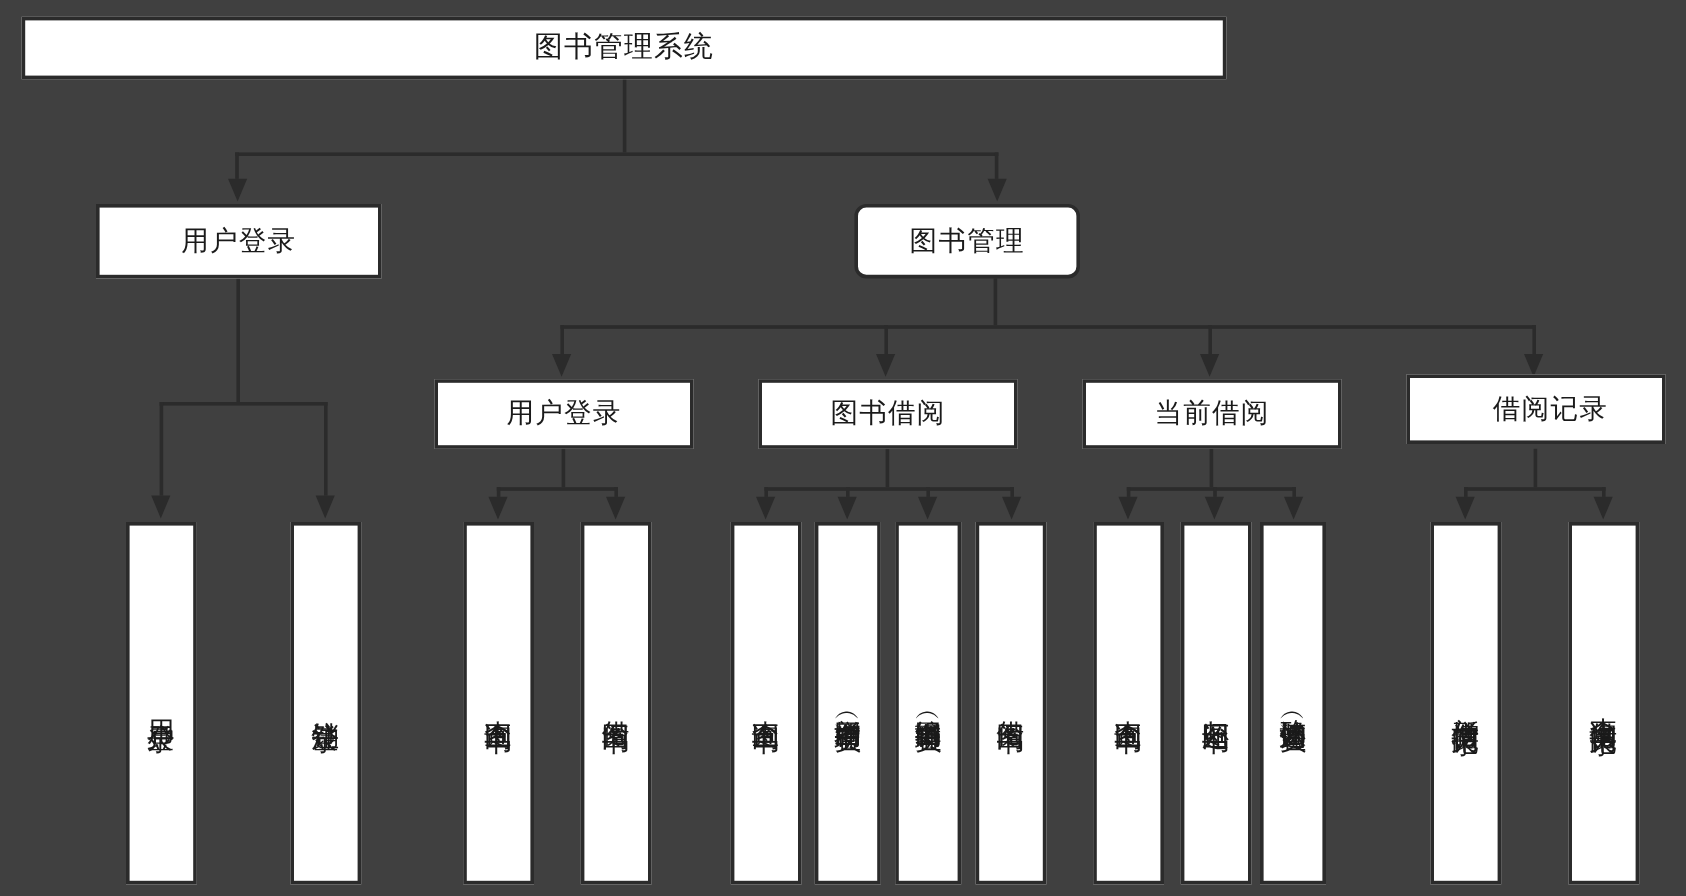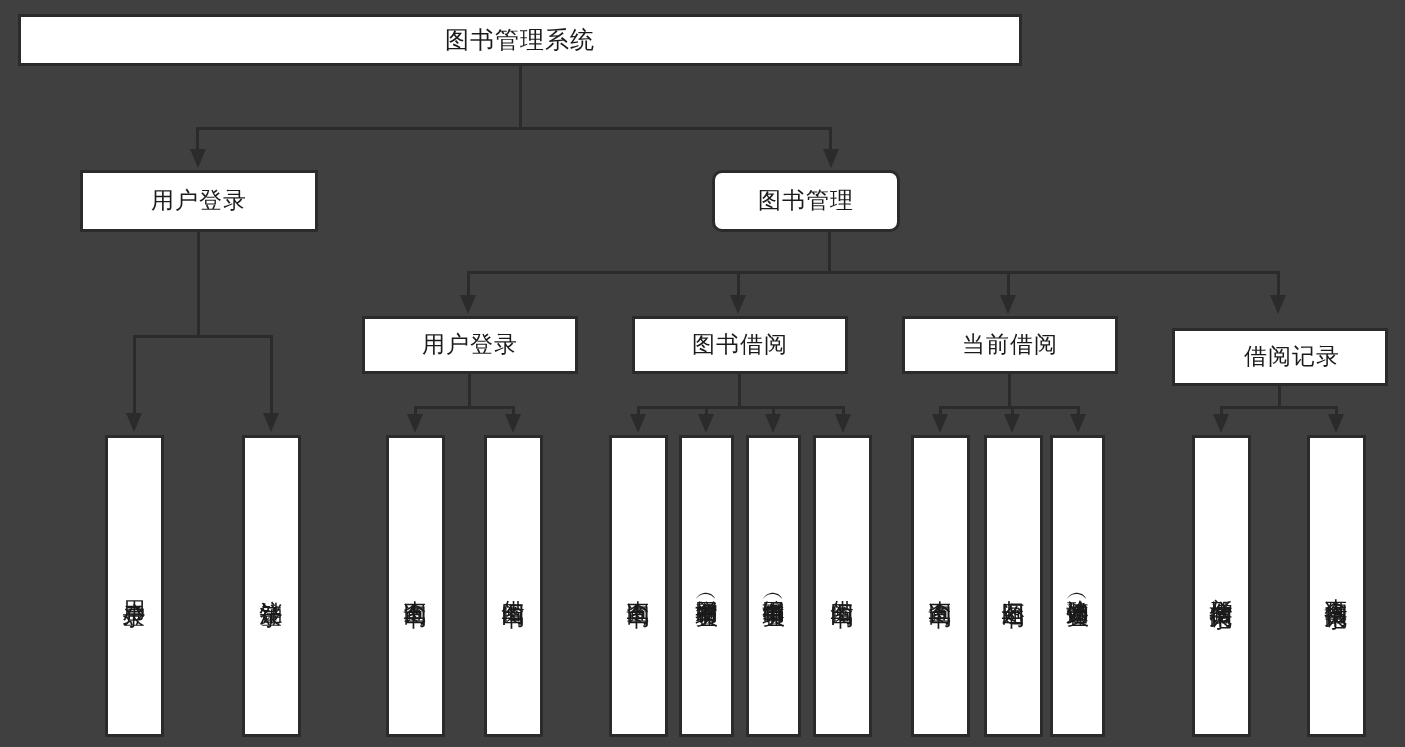--- a/index.html
+++ b/index.html
@@ -163,21 +163,21 @@
   </div>
 
   <div class="node horiz" style="left:902px; top:316px; width:216px; height:58px;">
     <span>当前借阅</span>
   </div>
 
   <div class="node horiz" style="left:632px; top:316px; width:216px; height:58px;">
     <span>图书借阅</span>
   </div>
 
-  <div class="node horiz" style="left:1172px; top:328px; width:216px; height:58px;padding-left:24px;">
+  <div class="node horiz" style="left:1172px; top:312px; width:216px; height:58px;padding-left:24px;">
     <span>借阅记录</span>
   </div>
 
   <div class="node vert" style="left:105px; top:435px; width:59px; height:302px;">
     <span class="vlabel">用户登录</span>
   </div>
 
   <div class="node vert" style="left:242px; top:435px; width:59px; height:302px;">
     <span class="vlabel">注销登录</span>
   </div>

